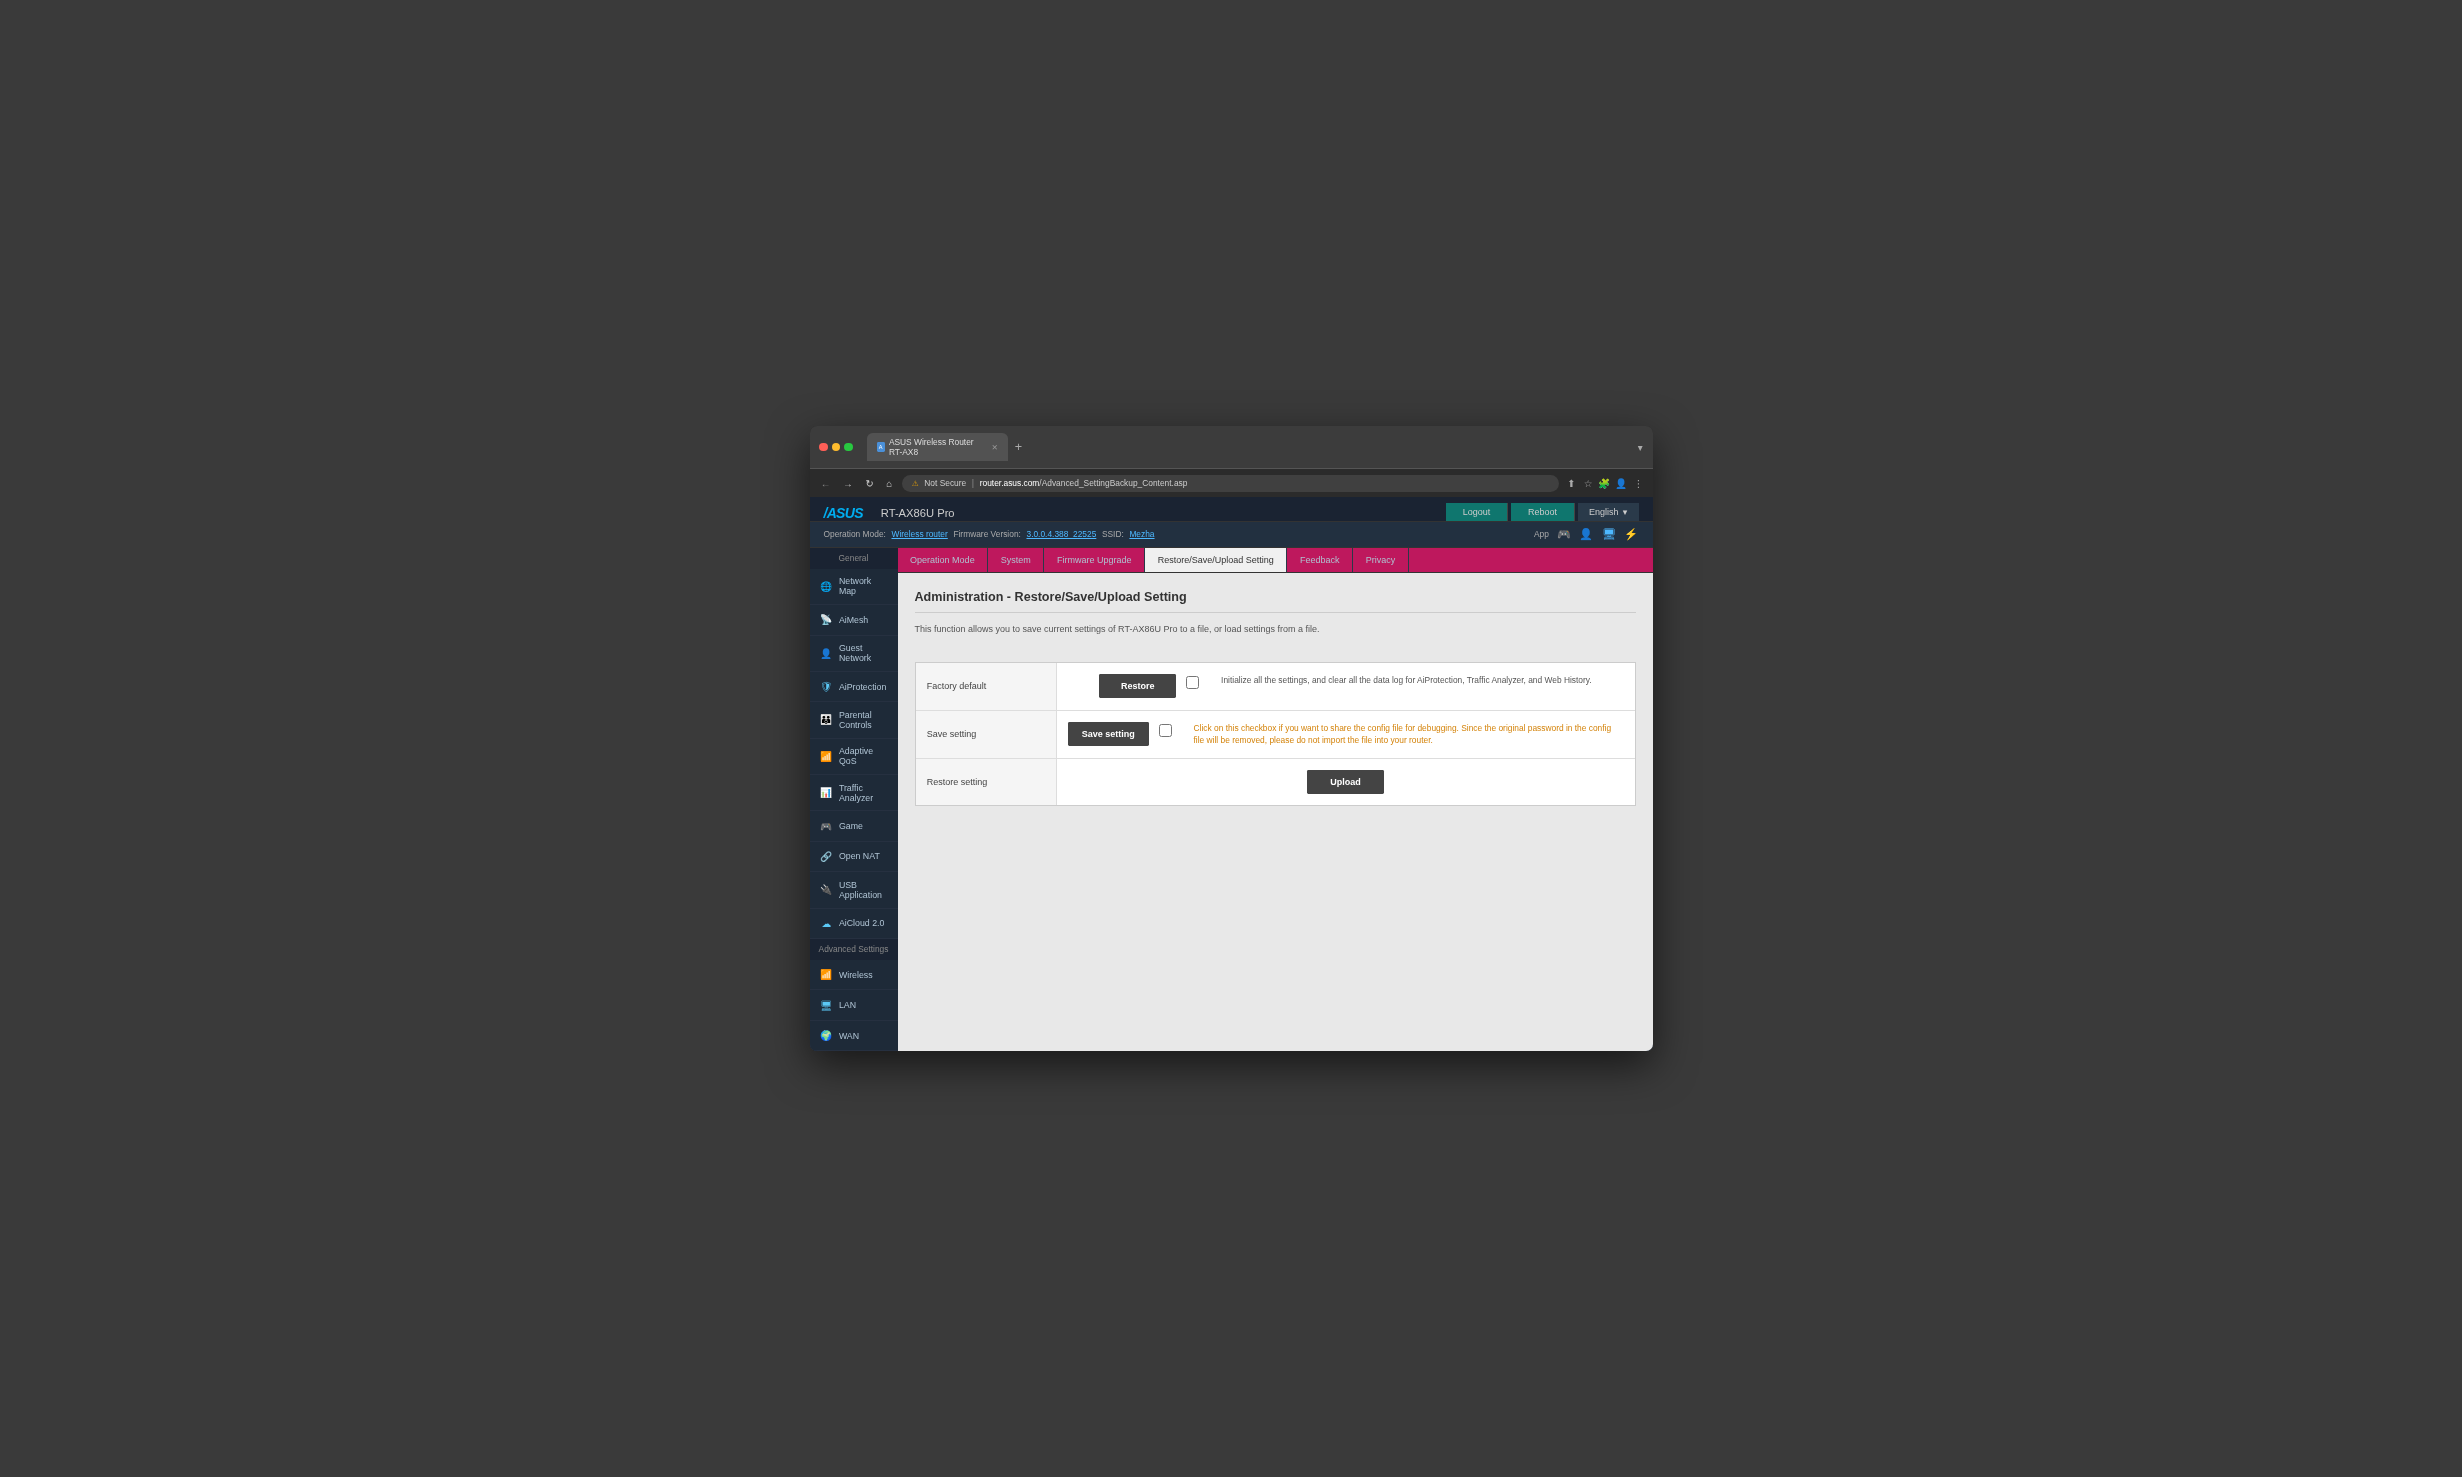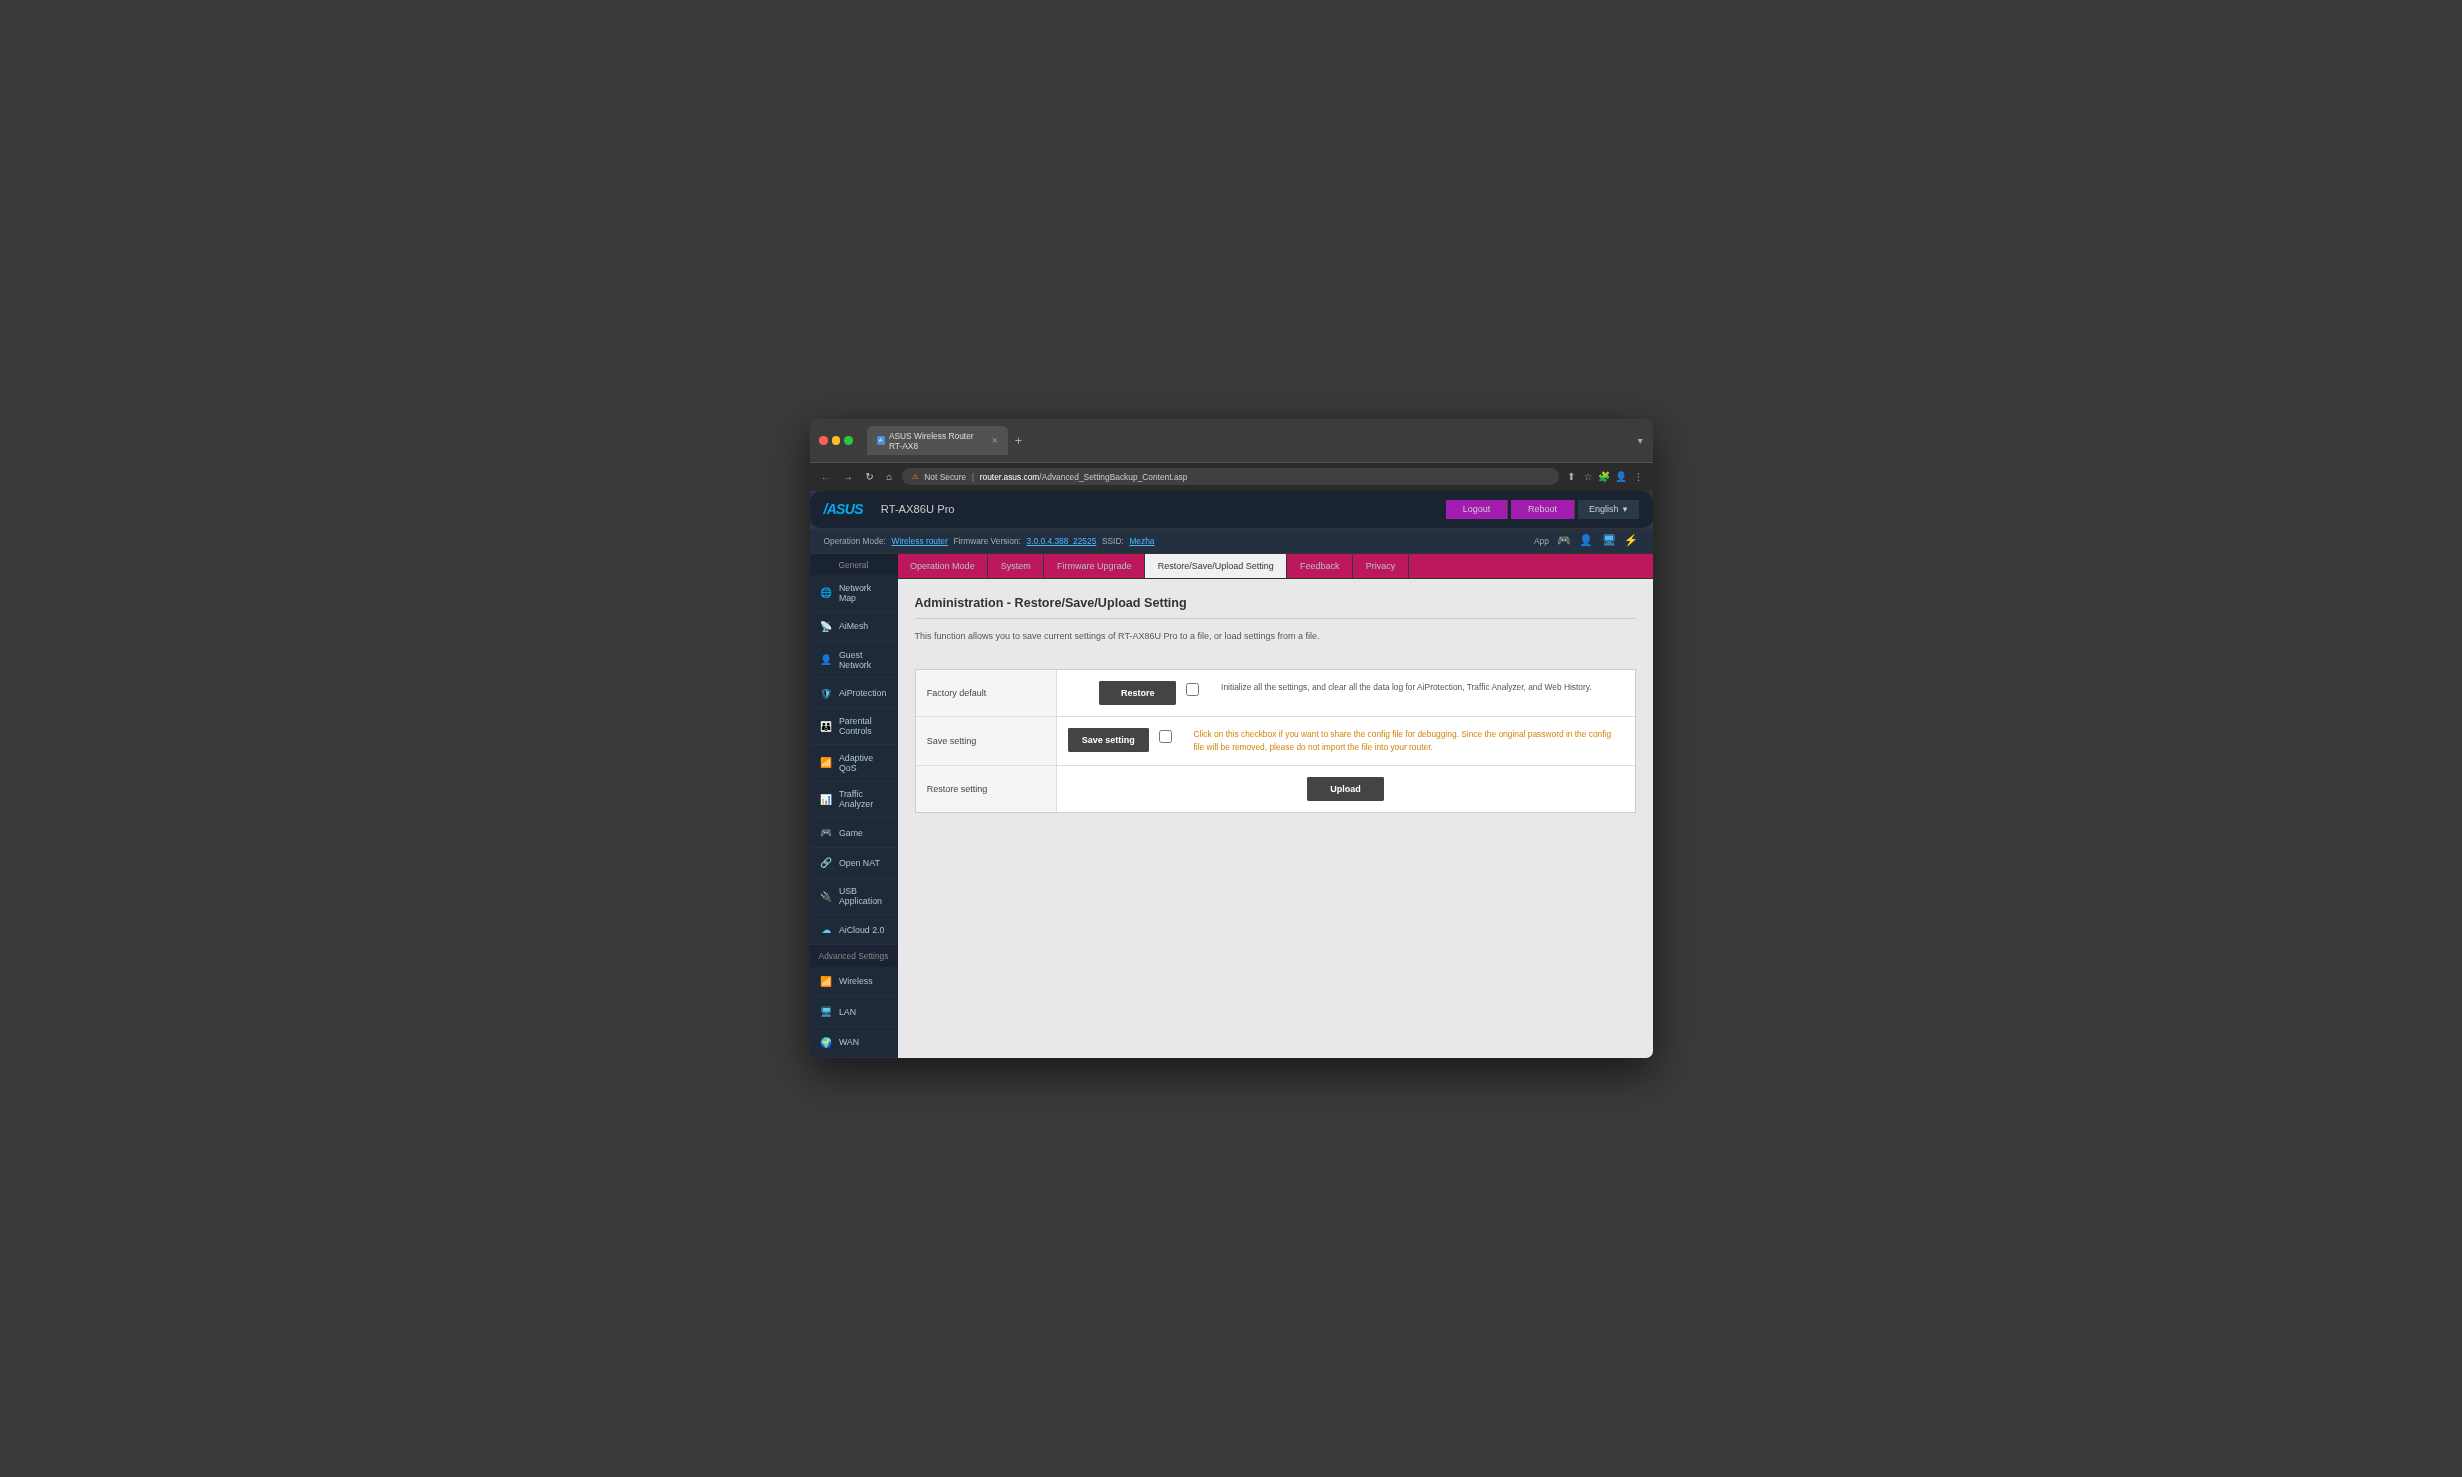--- a/index.html
+++ b/index.html
@@ -145,26 +145,25 @@
     .router-ui {
       background: #2d3748;
       display: flex;
       flex-direction: column;
     }
 
     
     .router-header {
       background: #1a2332;
       display: flex;
-      align-items: center;
+      align-items: flex-end;
       justify-content: space-between;
       padding: 0 14px;
-      height: 38px;
+      height: 25px;
       border-bottom: 0.7px solid #333;
-      border-radius: 11px;
     }
     .router-brand {
       display: flex;
       align-items: center;
       gap: 7px;
     }
     .asus-logo {
       color: #00adef;
       font-weight: 900;
       font-style: italic;
@@ -180,21 +179,21 @@
     .header-buttons {
       display: flex;
       gap: 2.8px;
     }
     .header-btn {
       padding: 4.2px 17px;
       font-size: 9px;
       cursor: pointer;
       border: none;
       color: #ccc;
-      background: #a21caf;
+      background: #0f766e;
       border-right: 0.7px solid #444;
     }
     .lang-selector {
       display: flex;
       align-items: center;
       gap: 4.2px;
       padding: 4.2px 11.2px;
       background: #2a3a4a;
       color: #ccc;
       font-size: 9px;

